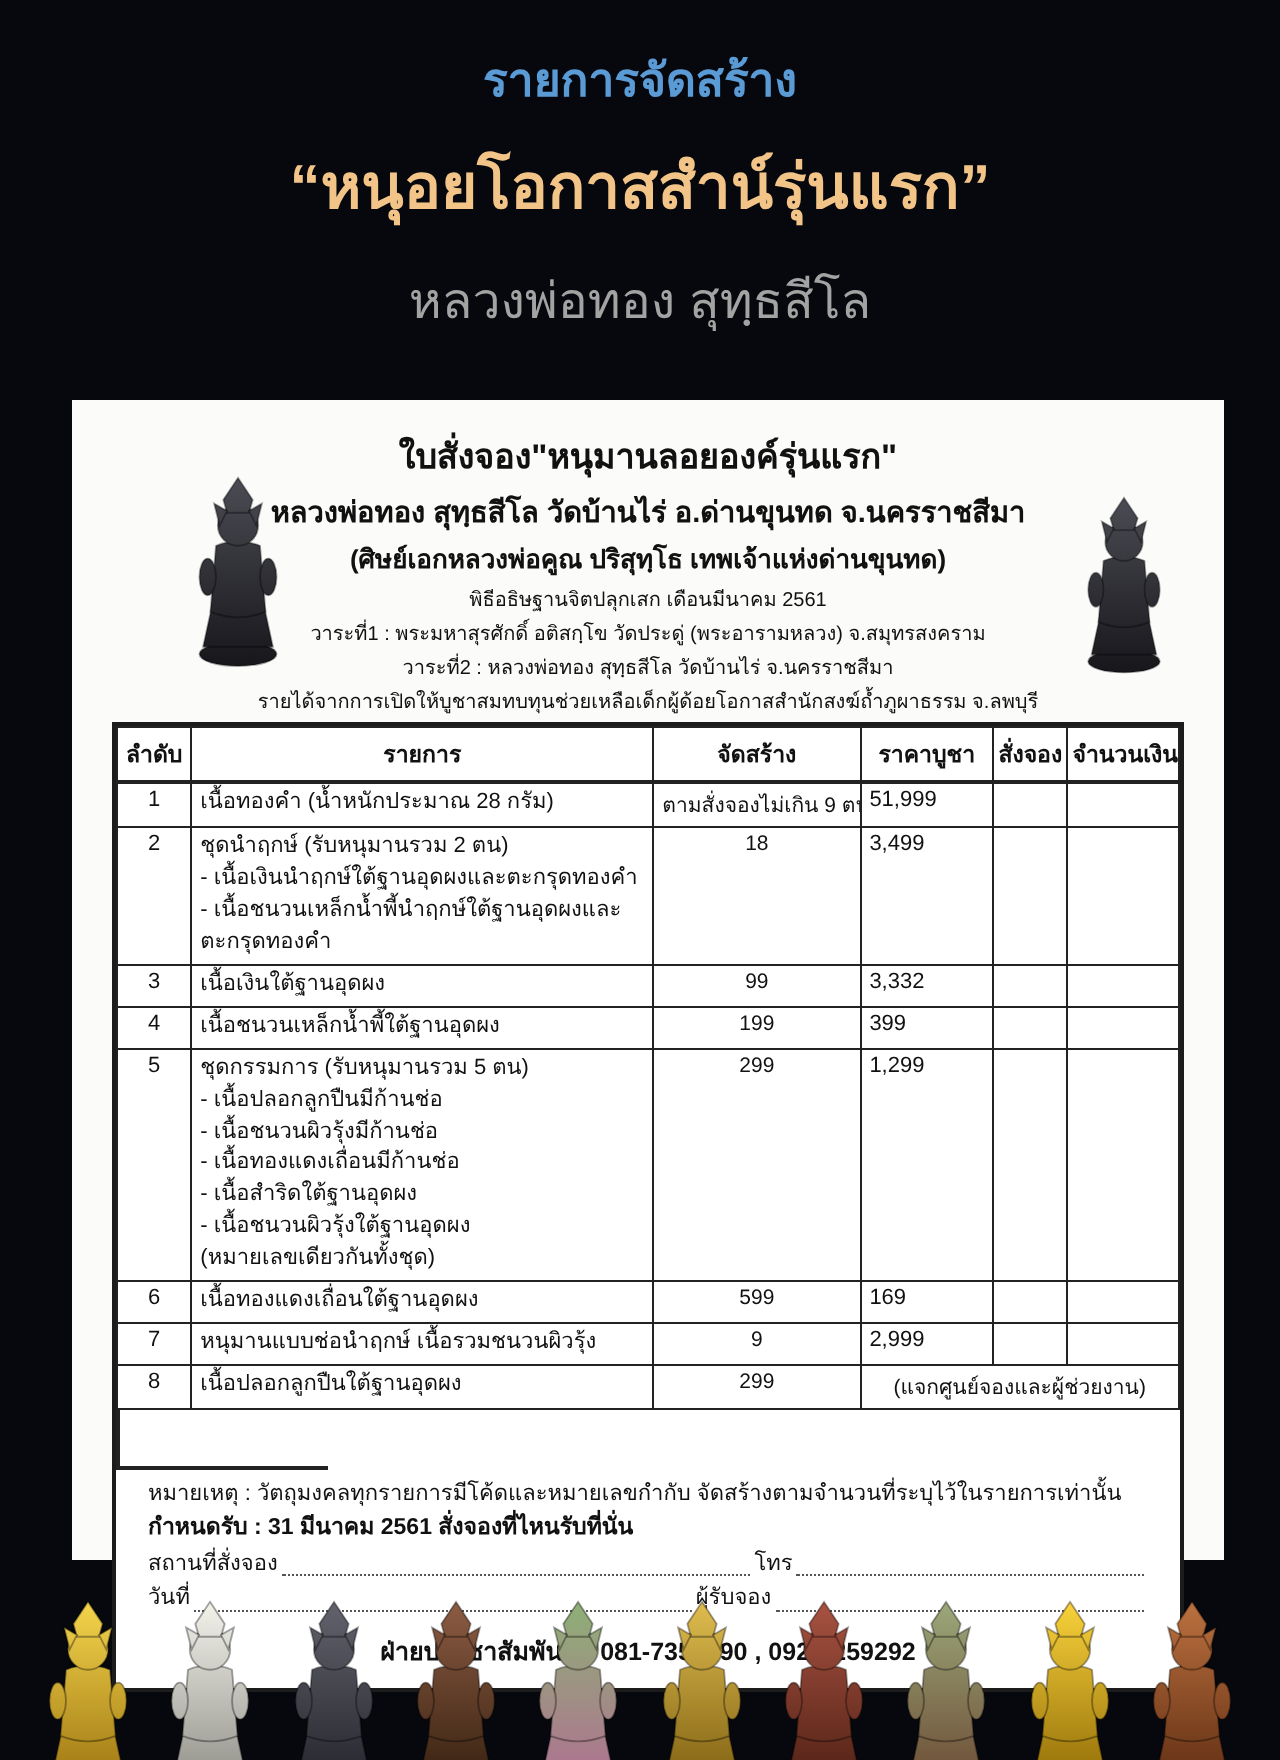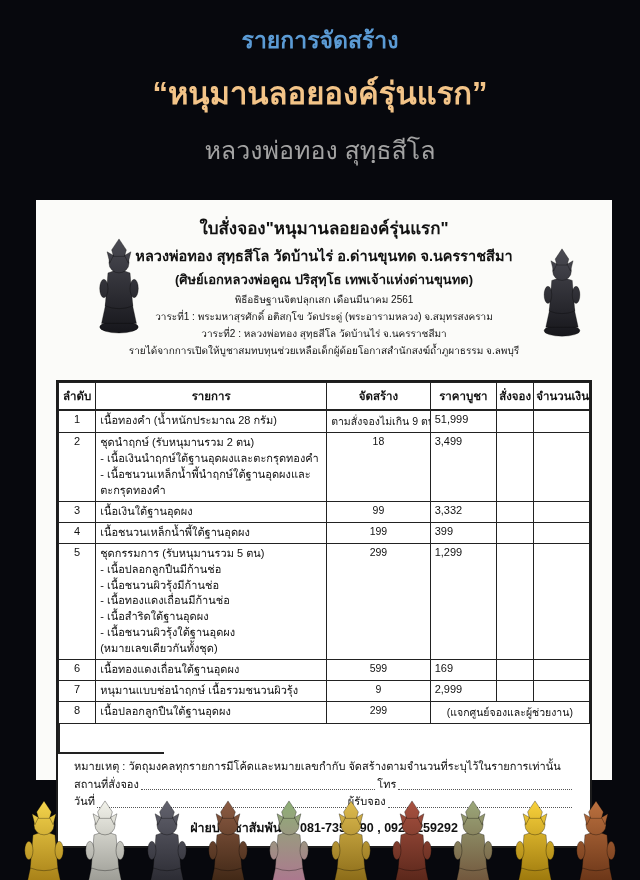--- a/index.html
+++ b/index.html
@@ -25,21 +25,21 @@
   }
   .form-header { position:relative; min-height:148px; padding:2px 92px 0; text-align:center; }
   .amulet-photo-left  { position:absolute; left:54px;  top:26px; width:58px; height:112px; }
   .amulet-photo-right { position:absolute; right:24px; top:36px; width:52px; height:104px; }
   .f-title { font-size:17px; font-weight:bold; }
   .f-sub1  { font-size:14.5px; font-weight:bold; margin-top:3px; }
   .f-sub2  { font-size:13px; font-weight:bold; margin-top:2px; }
   .f-line  { font-size:10px; margin-top:2px; }
 
   
-  .boxed { border:2px solid #1c1c1c; margin:20px 20px 0; background:#fff; }
+  .boxed { border:2px solid #1c1c1c; margin:1px 20px 0; background:#fff; }
   table.order { width:100%; border-collapse:collapse; font-size:11px; table-layout:fixed; }
   table.order th, table.order td {
     border:1px solid #222; padding:2px 4px; vertical-align:top;
   }
   table.order th { font-size:11.5px; padding:4px 2px; border-bottom:2px solid #222; white-space:nowrap; overflow:hidden; }
   td.c-no   { text-align:center; }
   td.c-made { text-align:center; white-space:nowrap; overflow:hidden; font-size:10.5px; }
   td.c-price{ }
   td.c-merged { text-align:center; font-size:10.5px; white-space:nowrap; overflow:hidden; }
   .col-no    { width:7%; }
@@ -84,21 +84,21 @@
       <circle cx="30" cy="27" r="11"></circle>
       <polygon points="30,1 38,13 36,20 24,20 22,13"></polygon>
       <polygon points="17,15 24,19 20,27"></polygon>
       <polygon points="43,15 36,19 40,27"></polygon>
     </g>
   </defs>
 </svg>
 
 <div class="page-header">
   <div class="ph-line1">รายการจัดสร้าง</div>
-  <div class="ph-line2">“หนุมานลอยองค์รุ่นแรก”</div>
+  <div class="ph-line2">“หนุอยโอกาสสำน์รุ่นแรก”</div>
   <div class="ph-line3">หลวงพ่อทอง สุทฺธสีโล</div>
 </div>
 
 <div class="sheet">
 
   <div class="form-header">
     <svg class="amulet-photo-left" viewBox="0 0 60 122">
       <defs>
           <linearGradient id="gL" gradientUnits="userSpaceOnUse" x1="0" y1="4" x2="0" y2="102">
         <stop offset="0" stop-color="#4a4a52"></stop>
@@ -235,20 +235,21 @@
         </tr>
       </tbody>
     </table>
 
     <div class="total-row">
       <div class="total-box"></div>
     </div>
 
     <div class="notes">
       <div class="note-line1">หมายเหตุ : วัตถุมงคลทุกรายการมีโค้ดและหมายเลขกำกับ จัดสร้างตามจำนวนที่ระบุไว้ในรายการเท่านั้น</div>
+      <div class="note-line2">กำหนดรับ : 31 มีนาคม 2561 สั่งจองที่ไหนรับที่นั่น</div>
       <div class="fill-row">
         <span class="lbl">สถานที่สั่งจอง</span>
         <span class="dots w1"></span>
         <span class="lbl">โทร</span>
         <span class="dots w2"></span>
       </div>
       <div class="fill-row">
         <span class="lbl">วันที่</span>
         <span class="dots w1"></span>
         <span class="lbl">ผู้รับจอง</span>

